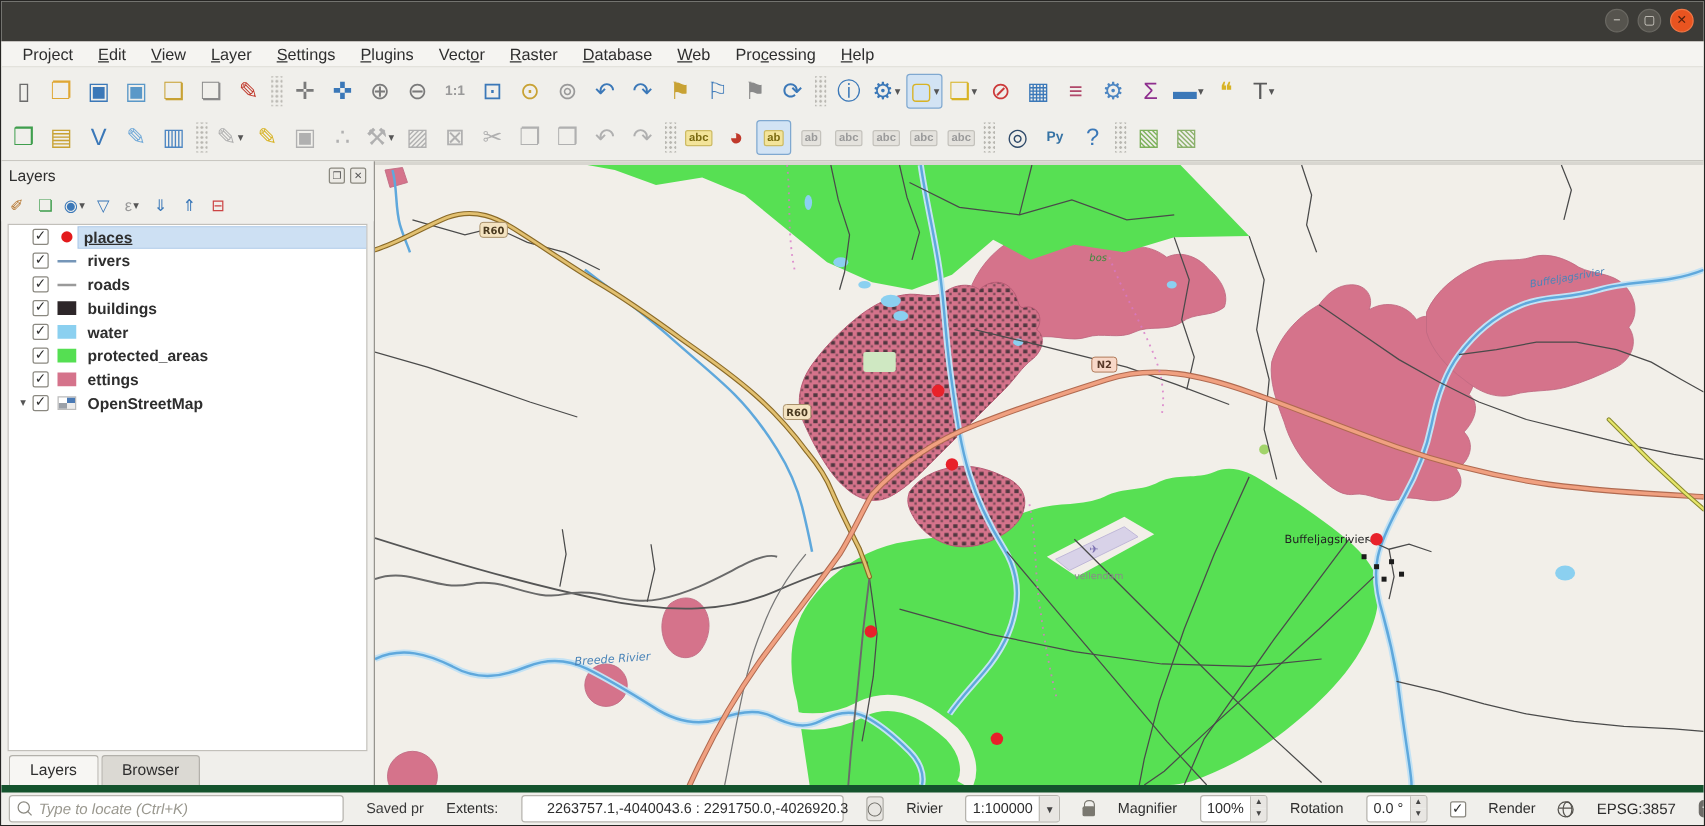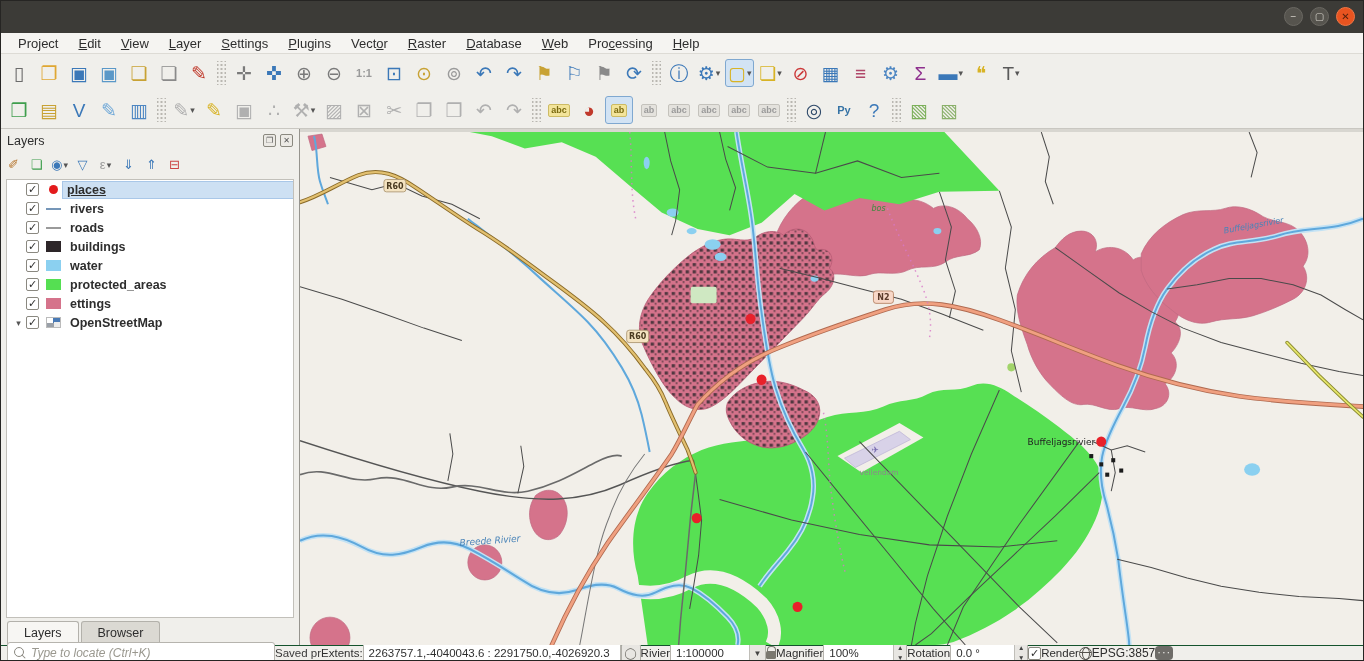--- a/index.html
+++ b/index.html
@@ -58,29 +58,29 @@
   .tab { padding:4px 16px 5px 16px; font-size:12.5px; border:1px solid #b3b1ab; border-bottom:none; border-radius:3px 3px 0 0; background:#dbd9d3; }
   .tab.active { background:#f7f6f3; }
 
   
   .map-wrap { flex:1 1 auto; min-width:0; position:relative; border-top:3px solid #d8d6d0; background:var(--c-map_bg,#f2efe9); }
   .map-wrap svg { display:block; width:100%; height:100%; }
   .place-dot { fill:var(--c-place,#e8212a); }
   .mlabel { font-family:"DejaVu Sans",sans-serif; }
 
   
-  .statusbar { height:15px; flex:0 0 auto; background:var(--c-status_bg,#f0efeb); border-top:1px solid #14532d; display:flex; align-items:center; padding:0 6px; font-size:11.5px; gap:0; white-space:nowrap; }
+  .statusbar { height:32px; flex:0 0 auto; background:var(--c-status_bg,#f0efeb); border-top:6px solid #14532d; display:flex; align-items:center; padding:0 6px; font-size:11.5px; gap:18px; white-space:nowrap; }
   .locate { width:268px; height:22px; background:#fff; border:1px solid #b6b4ae; border-radius:3px; display:flex; align-items:center; padding:0 6px; gap:5px; flex:0 0 auto; }
   .locate .ph { color:#9a988f; font-style:italic; font-size:12px; }
   .mag { position:relative; width:12px; height:12px; flex:0 0 auto; }
   .mag::before { content:''; position:absolute; top:0; left:0; width:8px; height:8px; border:1.5px solid #8a8880; border-radius:50%; }
   .mag::after { content:''; position:absolute; width:5px; border-top:1.6px solid #8a8880; transform:rotate(45deg); top:9px; left:6.5px; }
   .sb-msg { color:#3a3a3a; }
   .sb-label { color:#2e2e2e; }
-  .sb-input { height:22px; background:#fff; border:1px solid #b6b4ae; border-radius:3px; display:flex; align-items:center; padding:0 5px; }
+  .sb-input { height:22px; background:#fff; border:1px solid #b6b4ae; border-radius:3px; display:flex; align-items:center; padding:0 20px; }
   .extents-box { width:258px; font-size:11.5px; }
   .sq-btn { width:20px; height:20px; border:1px solid #b0aea8; background:#e8e6e2; border-radius:3px; color:#6a6862; font-size:11px; line-height:18px; text-align:center; }
   .combo { width:96px; padding:0; }
   .combo .val { flex:1; padding:0 5px; }
   .combo .arrow { width:16px; align-self:stretch; border-left:1px solid #c0beb8; background:#e8e6e2; font-size:8px; display:flex; align-items:center; justify-content:center; color:#444; }
   .spinbox { padding:0; }
   .spin-val { padding:0 5px; }
   .mag-spin { width:84px; } .rot-spin { width:78px; }
   .spin { display:flex; flex-direction:column; width:13px; align-self:stretch; border-left:1px solid #c0beb8; }
   .spin span { flex:1; font-size:6.5px; line-height:9px; text-align:center; color:#444; background:#e8e6e2; }

